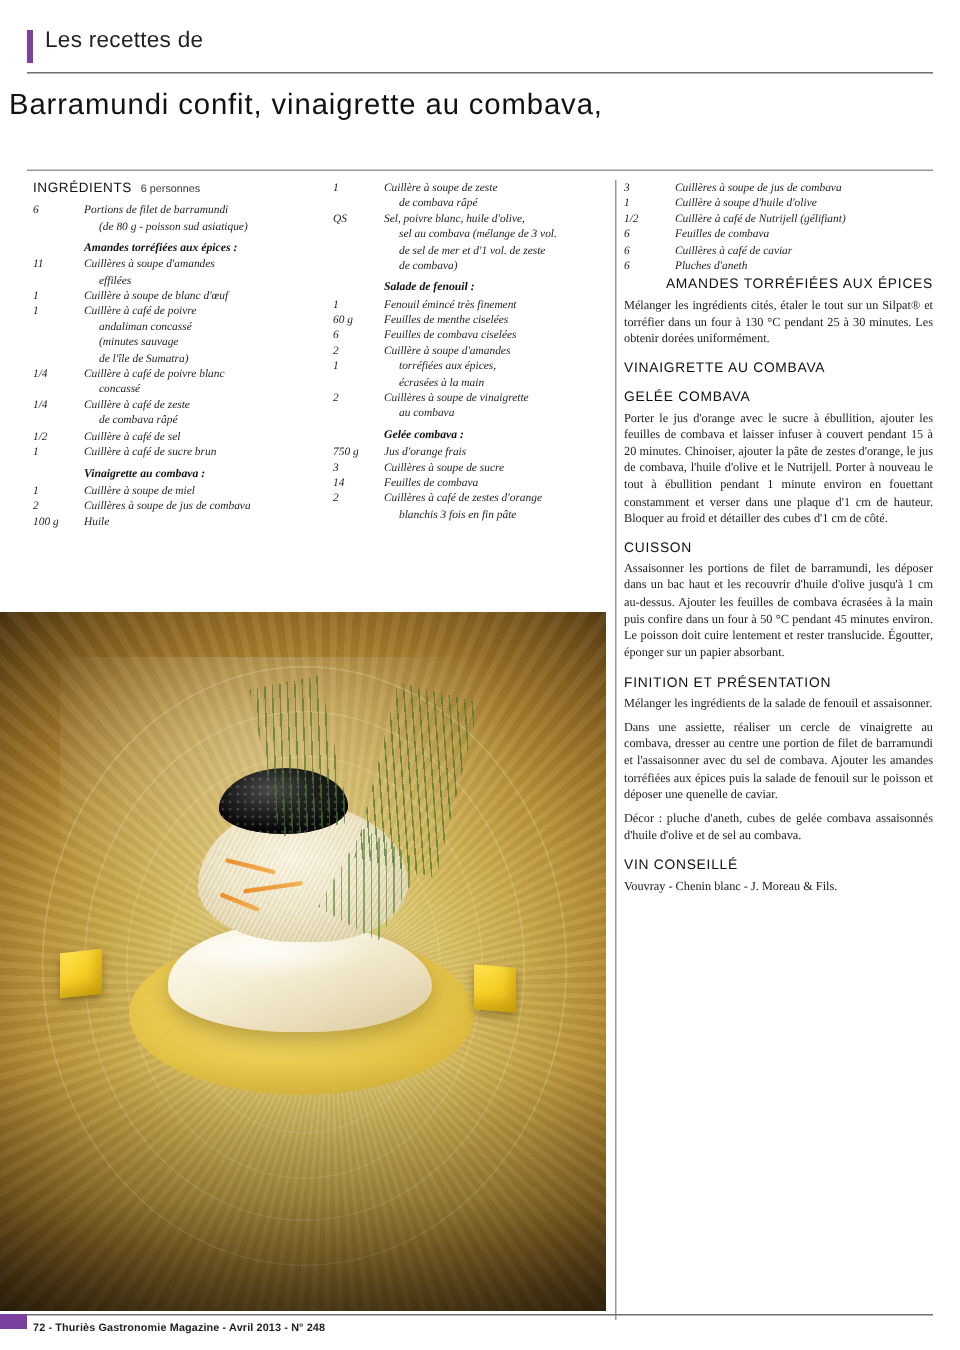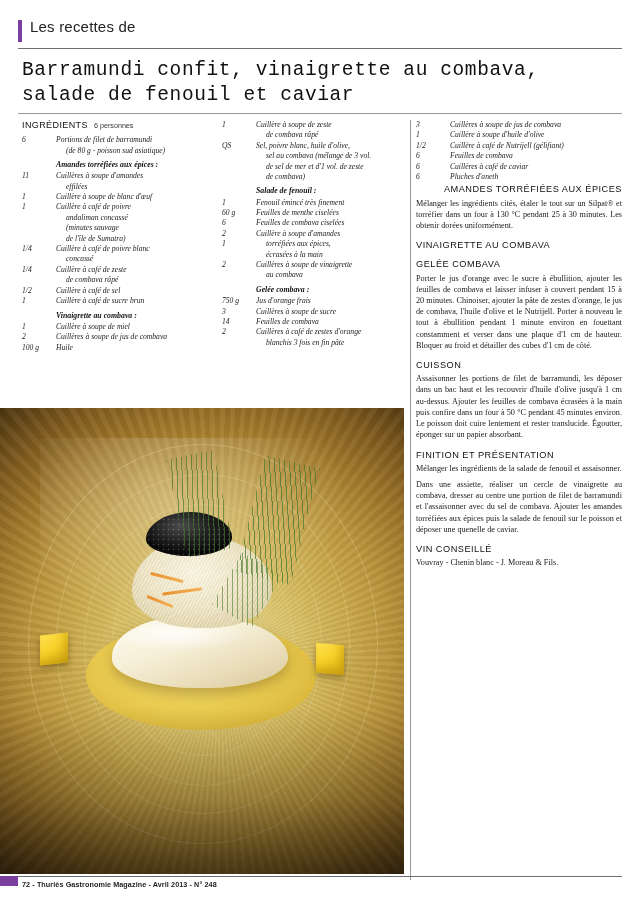--- a/index.html
+++ b/index.html
@@ -25,22 +25,22 @@
     font-size: 15px; color: #222; letter-spacing: .2px;
     font-family: Liberation Sans, sans-serif;
   }
   .header-rule {
     position: absolute; left: 18px; top: 48px; width: 604px; height: 1px;
     background: #6f6f6f;
   }
 
   
   .recipe-title {
-    position: absolute; left: 22px; top: 58px; width: 600px;
-    font-family: Liberation Mono, monospace;
+    position: absolute; left: 6px; top: 58px; width: 600px;
+    font-family: Liberation Sans, sans-serif;
     font-size: 19.5px; line-height: 25px;
     letter-spacing: .6px;
     color: #111;
   }
   .recipe-title .ln { display: block; }
 
   .title-rule {
     position: absolute; left: 18px; top: 113px; width: 604px; height: 1px;
     background: #9a9a9a;
   }
@@ -233,21 +233,20 @@
 <div class="page">
 
   <div class="header-band">
     <div class="header-accent"></div>
     <div class="header-title">Les recettes de</div>
   </div>
   <div class="header-rule"></div>
 
   <div class="recipe-title">
     <span class="ln">Barramundi confit, vinaigrette au combava,</span>
-    <span class="ln">salade de fenouil et caviar</span>
   </div>
   <div class="title-rule"></div>
 
   <div class="col col-1">
     <div class="ing-head">
       <span class="t">INGRÉDIENTS</span>
       <span class="sub">6 personnes</span>
     </div>
     <div id="ing1">
         <div class="row">
@@ -441,20 +440,21 @@
         <div class="m-head first">AMANDES TORRÉFIÉES AUX ÉPICES</div>
         <div class="m-body">Mélanger les ingrédients cités, étaler le tout sur un Silpat® et torréfier dans un four à 130 °C pendant 25 à 30 minutes. Les obtenir dorées uniformément.</div>
         <div class="m-head">VINAIGRETTE AU COMBAVA</div>
         <div class="m-head">GELÉE COMBAVA</div>
         <div class="m-body">Porter le jus d'orange avec le sucre à ébullition, ajouter les feuilles de combava et laisser infuser à couvert pendant 15 à 20 minutes. Chinoiser, ajouter la pâte de zestes d'orange, le jus de combava, l'huile d'olive et le Nutrijell. Porter à nouveau le tout à ébullition pendant 1 minute environ en fouettant constamment et verser dans une plaque d'1 cm de hauteur. Bloquer au froid et détailler des cubes d'1 cm de côté.</div>
         <div class="m-head">CUISSON</div>
         <div class="m-body">Assaisonner les portions de filet de barramundi, les déposer dans un bac haut et les recouvrir d'huile d'olive jusqu'à 1 cm au-dessus. Ajouter les feuilles de combava écrasées à la main puis confire dans un four à 50 °C pendant 45 minutes environ. Le poisson doit cuire lentement et rester translucide. Égoutter, éponger sur un papier absorbant.</div>
         <div class="m-head">FINITION ET PRÉSENTATION</div>
         <div class="m-body">Mélanger les ingrédients de la salade de fenouil et assaisonner.</div>
         <div class="m-body">Dans une assiette, réaliser un cercle de vinaigrette au combava, dresser au centre une portion de filet de barramundi et l'assaisonner avec du sel de combava. Ajouter les amandes torréfiées aux épices puis la salade de fenouil sur le poisson et déposer une quenelle de caviar.</div>
+        <div class="m-body">Décor : pluche d'aneth, cubes de gelée combava assaisonnés d'huile d'olive et de sel au combava.</div>
         <div class="m-head">VIN CONSEILLÉ</div>
         <div class="m-body">Vouvray - Chenin blanc - J. Moreau &amp; Fils.</div>
       </div>
   </div>
 
   <div class="vrule vrule-1"></div>
 
   <div class="photo">
     <div class="plate-bg"></div>
     <div class="striations"></div>

